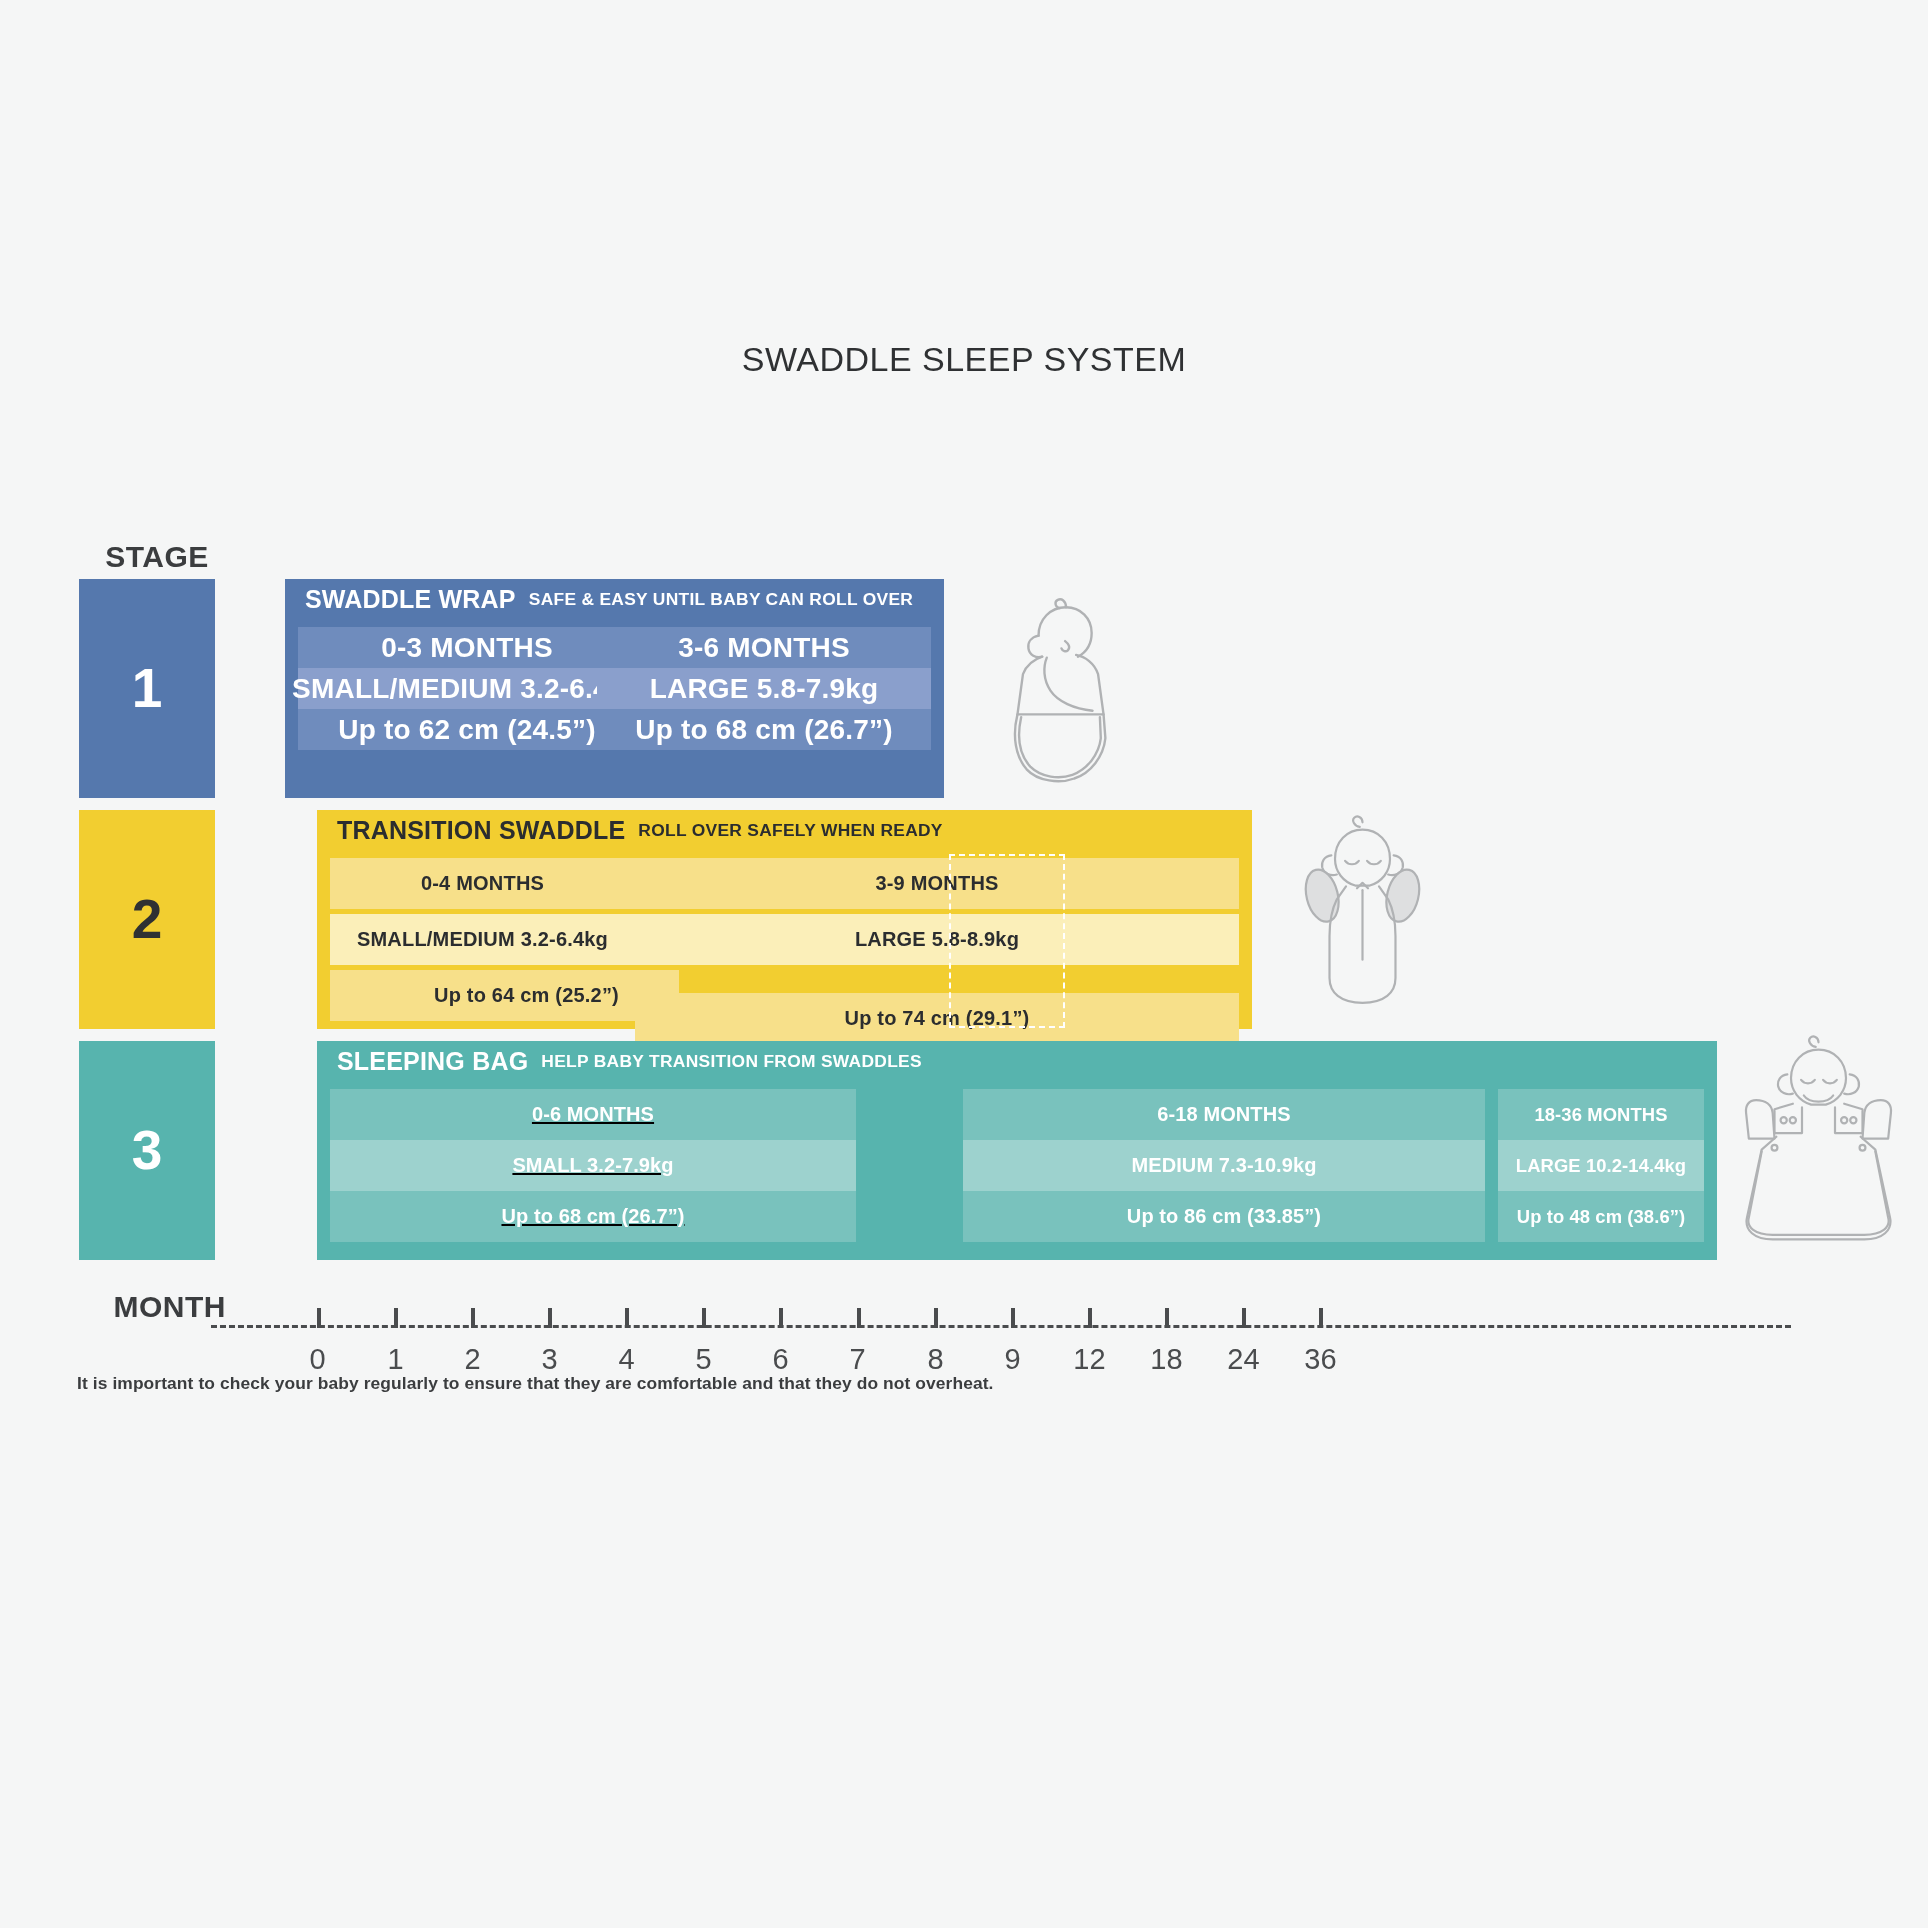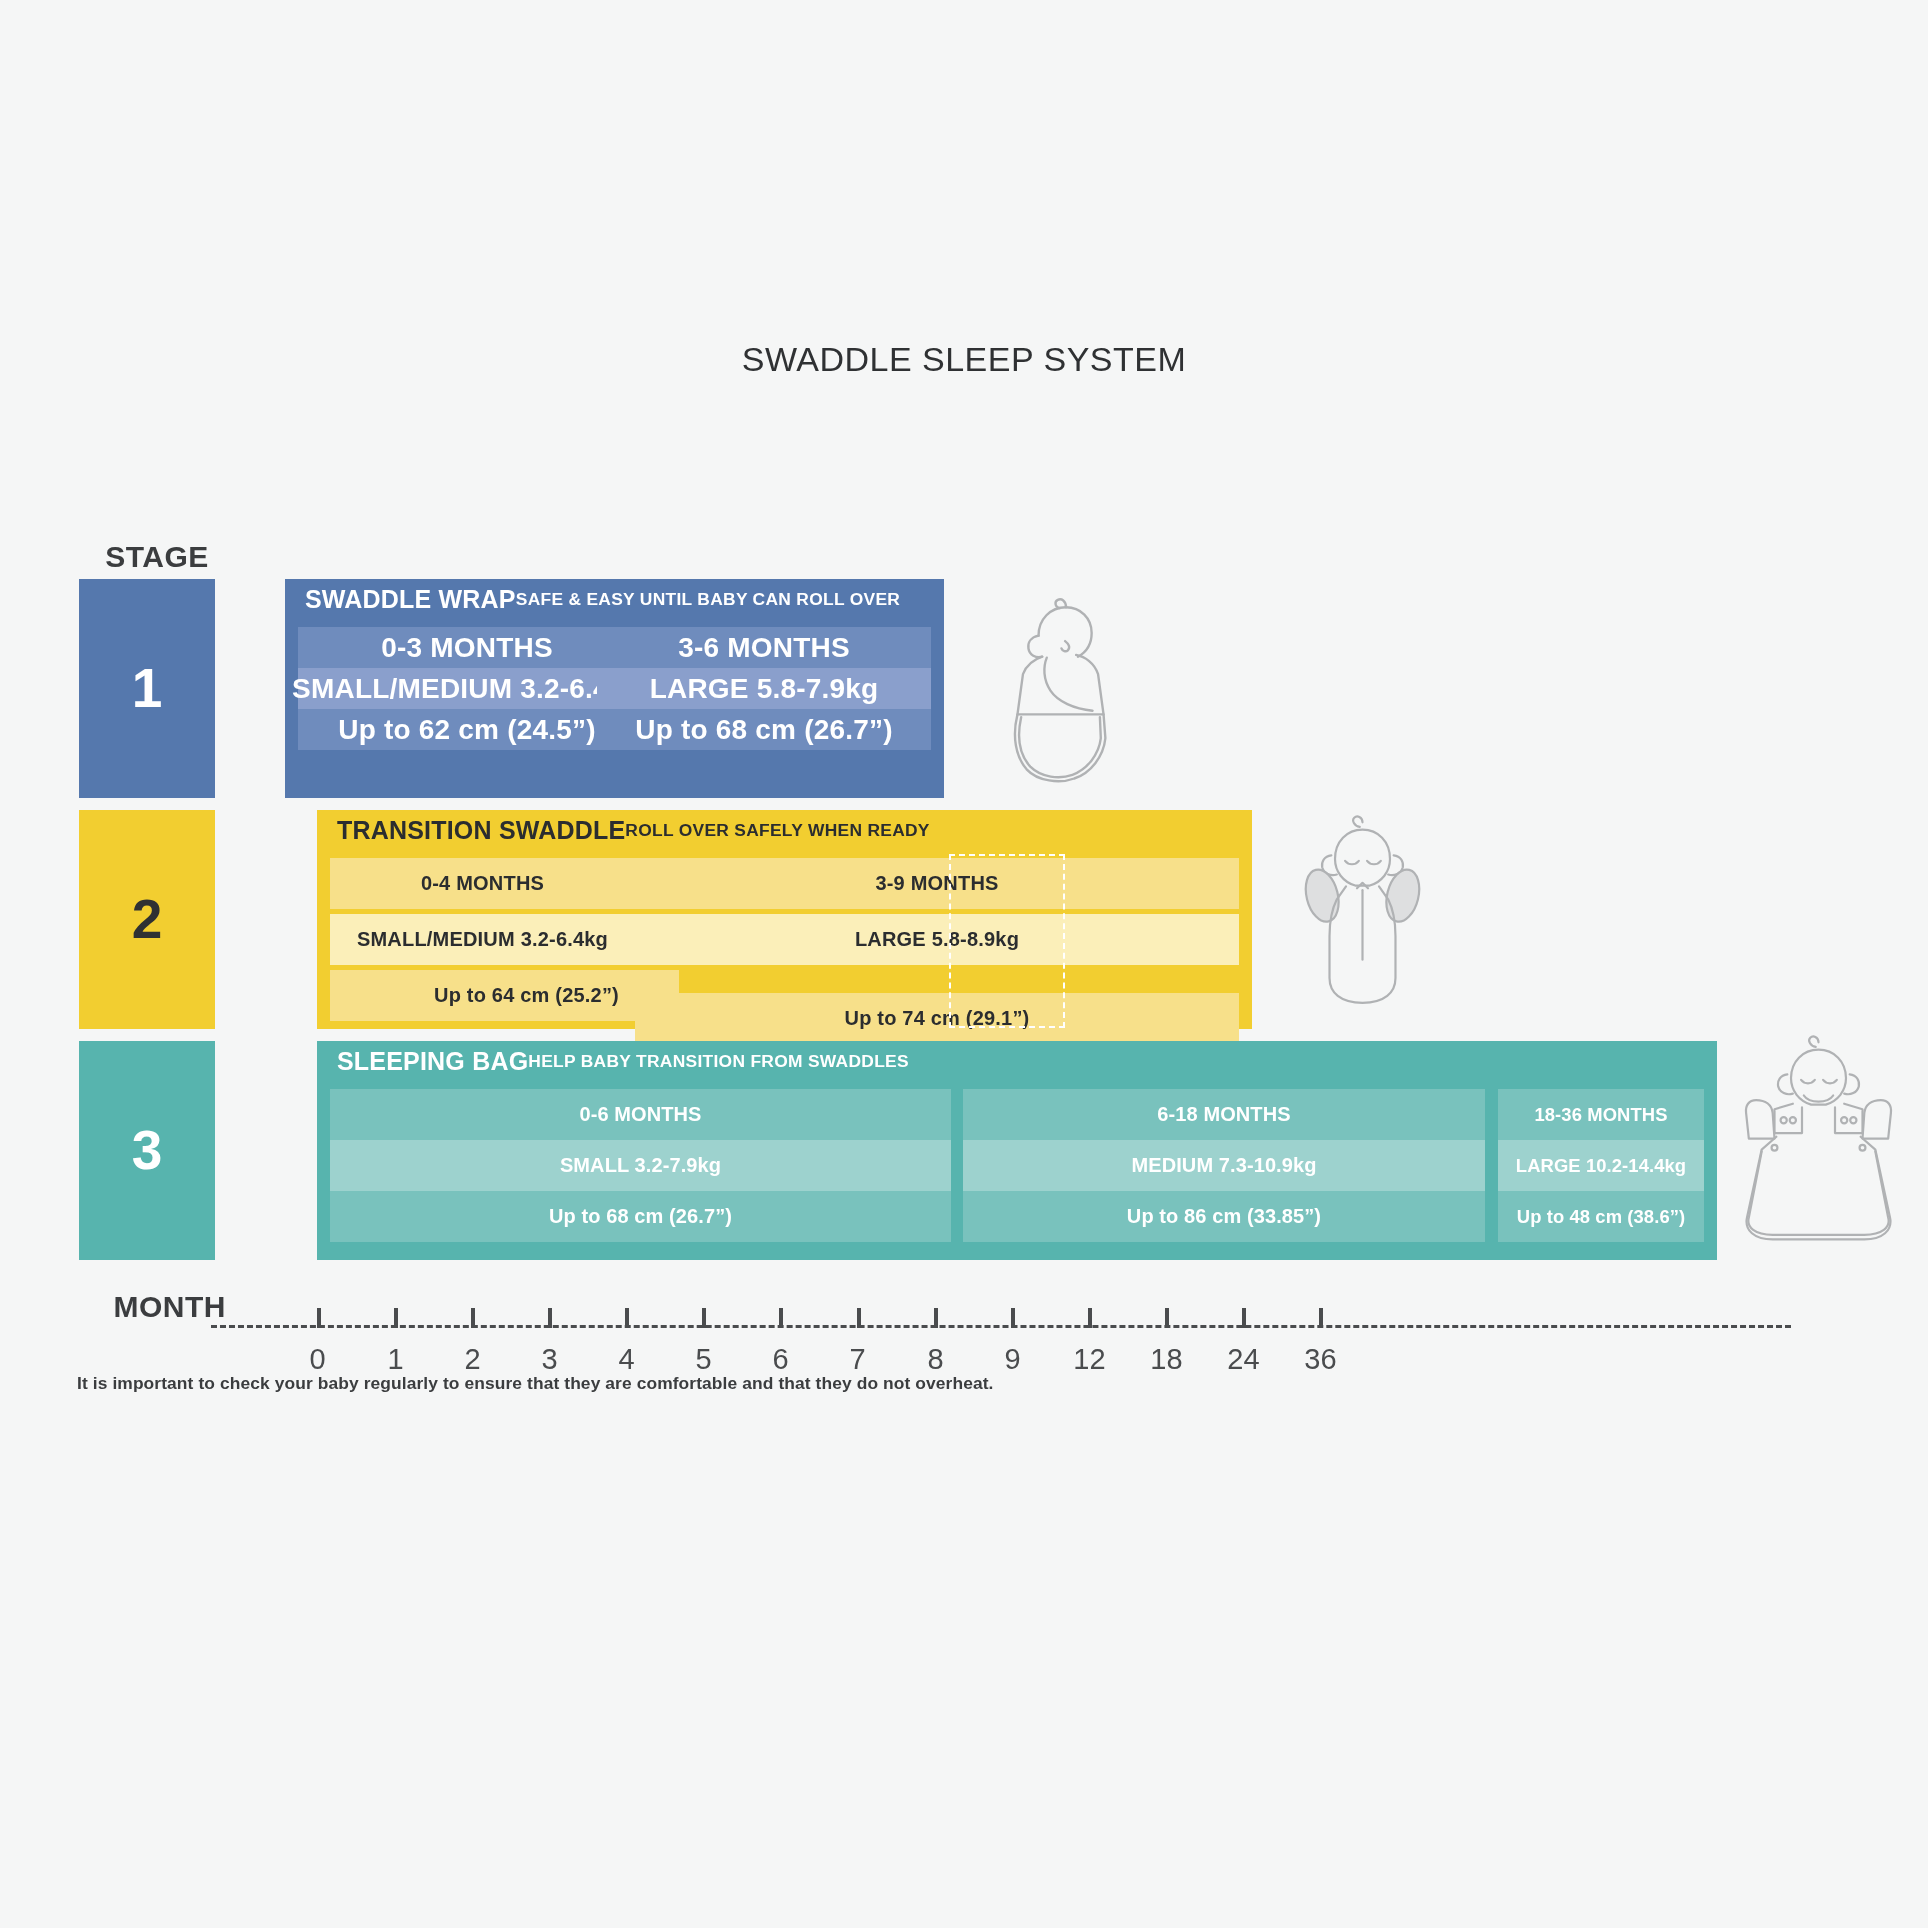--- a/index.html
+++ b/index.html
@@ -32,21 +32,21 @@
     font-size:55px;font-weight:700;line-height:1;
   }
   .stage-chip.s1{top:579px;height:219px;background:#5578ad;color:#ffffff;}
   .stage-chip.s2{top:810px;height:219px;background:#f2ce30;color:#2f3133;}
   .stage-chip.s3{top:1041px;height:219px;background:#57b4ae;color:#ffffff;}
 
   
   .band{position:absolute;}
   .band .band-head{
     position:absolute;left:0;top:0;height:40px;
-    display:flex;align-items:center;gap:0;
+    display:flex;align-items:center;gap:13px;
     padding-left:20px;box-sizing:border-box;
     white-space:nowrap;
   }
   .band-title{font-size:25px;font-weight:700;letter-spacing:0.2px;}
   .band-sub{font-size:17.4px;font-weight:700;letter-spacing:0.3px;}
 
   
   .band1{left:285px;top:579px;width:659px;height:219px;background:#5578ad;}
   .band1 .band-title,.band1 .band-sub{color:#ffffff;}
   .b1col{position:absolute;top:48px;width:338px;}
@@ -83,21 +83,21 @@
   
   .overlap{
     position:absolute;left:632px;top:44px;width:116px;height:174px;
     border:2.8px dashed #ffffff;box-sizing:border-box;pointer-events:none;
   }
 
   
   .band3{left:317px;top:1041px;width:1400px;height:219px;background:#57b4ae;}
   .band3 .band-title,.band3 .band-sub{color:#ffffff;}
   .b3col{position:absolute;top:48px;}
-  .b3col.c1{left:13px;width:621px;}
+  .b3col.c1{left:13px;width:526px;text-decoration:underline;}
   .b3col.c2{left:646px;width:522px;}
   .b3col.c3{left:1181px;width:206px;}
   .b3cell{
     height:51px;display:flex;align-items:center;justify-content:center;
     color:#fff;font-size:20px;font-weight:700;letter-spacing:0.1px;white-space:nowrap;
   }
   .b3cell.a{background:#79c2bd;}
   .b3cell.b{background:#9dd2ce;}
   .b3cell.c{background:#79c2bd;}
   .b3col.c3 .b3cell{font-size:18.4px;}

